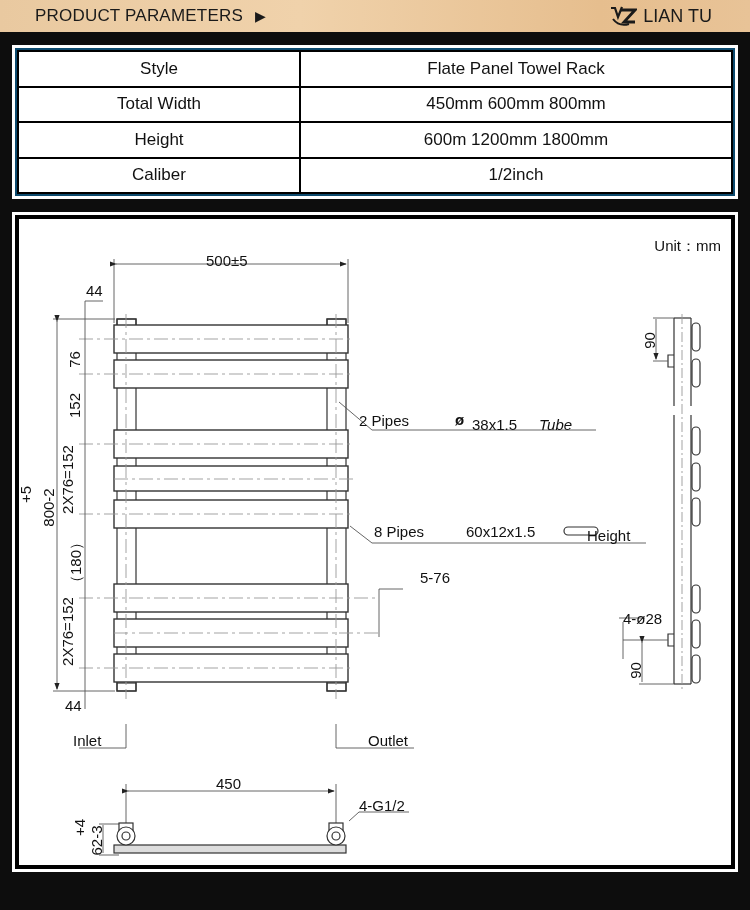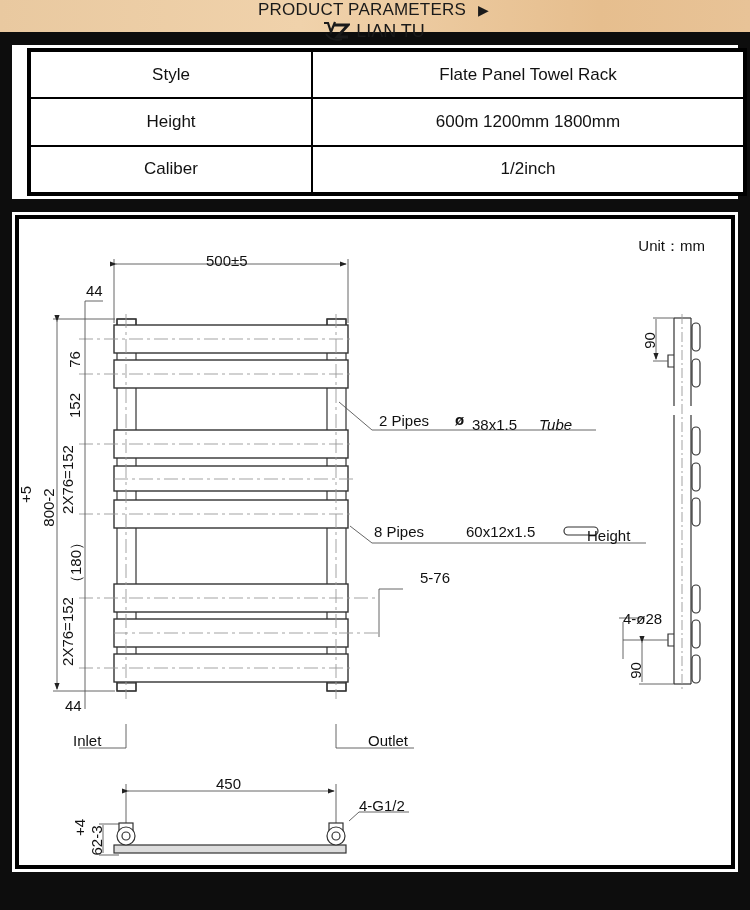--- a/index.html
+++ b/index.html
@@ -4,32 +4,31 @@
 <style>
   * { margin: 0; padding: 0; box-sizing: border-box; }
   html, body { width: 750px; height: 910px; background: #0d0d0d; overflow: hidden; }
   body { position: relative; font-family: "Liberation Sans", sans-serif; }
 
   .header {
     position: absolute; left: 0; top: 0; width: 750px; height: 32px;
     background: linear-gradient(90deg, #e9c9a0 0%, #f0d2ab 40%, #e6be8e 80%, #e8c397 100%);
     display: flex; align-items: center; justify-content: space-between;
     padding: 0 38px 0 35px;
-    flex-direction: column;
   }
   .header-title { font-size: 17px; color: #1a1a1a; letter-spacing: 0.2px; display: flex; align-items: center; }
   .header-title .arrow { margin-left: 12px; font-size: 14px; }
   .brand { display: flex; align-items: center; font-size: 18px; color: #1a1a1a; }
   .brand svg { margin-right: 6px; }
 
   .params-frame {
     position: absolute; left: 12px; top: 45px; width: 726px; height: 154px;
     background: #fff; padding: 3px;
   }
-  .params-inner { width: 100%; height: 100%; background: #000000; padding: 2px; margin-left: 12px; }
+  .params-inner { width: 100%; height: 100%; background: #0c4a6e; padding: 2px; }
   table.params { width: 100%; height: 100%; border-collapse: collapse; background: #fff; }
   table.params td {
     border: 2px solid #000; text-align: center; font-size: 17px; color: #111;
   }
   table.params td.k { width: 282px; }
 
   .drawing-frame {
     position: absolute; left: 12px; top: 212px; width: 726px; height: 660px;
     background: #fff; padding: 3px;
   }
@@ -57,20 +56,24 @@
   </div>
 </div>
 
 <div class="params-frame">
   <div class="params-inner">
     <table class="params">
       <tbody>
           <tr>
         <td class="k">Style</td>
         <td>Flate Panel Towel Rack</td>
+      </tr>
+      <tr>
+        <td class="k">Total Width</td>
+        <td>450mm 600mm 800mm</td>
       </tr>
       <tr>
         <td class="k">Height</td>
         <td>600m 1200mm 1800mm</td>
       </tr>
       <tr>
         <td class="k">Caliber</td>
         <td>1/2inch</td>
       </tr>
     </tbody>
@@ -199,39 +202,39 @@
           <rect x="95" y="626" width="232" height="8" fill="#ddd"></rect>
           <rect x="100" y="604" width="14" height="8"></rect>
           <circle cx="107" cy="617" r="9"></circle>
           <circle cx="107" cy="617" r="4"></circle>
           <rect x="310" y="604" width="14" height="8"></rect>
           <circle cx="317" cy="617" r="9"></circle>
           <circle cx="317" cy="617" r="4"></circle>
         </g>
       </svg>
 
-      <span class="lbl" style="right:26px; top:18px;text-align:center;">Unit：mm</span>
+      <span class="lbl" style="right:10px; top:18px;text-align:center;">Unit：mm</span>
       <span class="lbl" style="left:187px; top:33px;">500±5</span>
       <span class="lbl" style="left:67px; top:63px;">44</span>
       <span class="lbl" style="left:46px; top:478px;">44</span>
 
       <span class="vlbl" style="left:-2px; top:267px;">+5</span>
       <span class="vlbl" style="left:10px; top:280px;"><span>800</span><span>-2</span></span>
 
       <span class="vlbl" style="left:47px; top:132px;">76</span>
       <span class="vlbl" style="left:43px; top:178px;">152</span>
       <span class="vlbl" style="left:14px; top:252px;">2X76=152</span>
       <span class="vlbl" style="left:30px; top:334px;">（180）</span>
       <span class="vlbl" style="left:14px; top:404px;">2X76=152</span>
       <span class="lbl" style="left:357px; top:350px;margin-left:44px;">5-76</span>
 
       <span class="lbl" style="left:54px; top:513px;">Inlet</span>
       <span class="lbl" style="left:330px; top:513px;margin-left:19px;">Outlet</span>
 
-      <span class="lbl" style="left:360px; top:193px;">2 Pipes</span>
+      <span class="lbl" style="left:340px; top:193px;">2 Pipes</span>
       <span class="lbl" style="left:436px; top:192px; font-weight:bold;">ø</span>
       <span class="lbl" style="left:453px; top:197px;">38x1.5</span>
       <span class="lbl" style="left:520px; top:197px;font-style:italic;">Tube</span>
 
       <span class="lbl" style="left:355px; top:304px;">8 Pipes</span>
       <span class="lbl" style="left:431px; top:304px;margin-left:16px;">60x12x1.5</span>
       <span class="lbl" style="left:568px; top:308px;">Height</span>
 
       <span class="vlbl" style="left:622px; top:113px;">90</span>
       <span class="lbl" style="left:604px; top:391px;">4-ø28</span>

